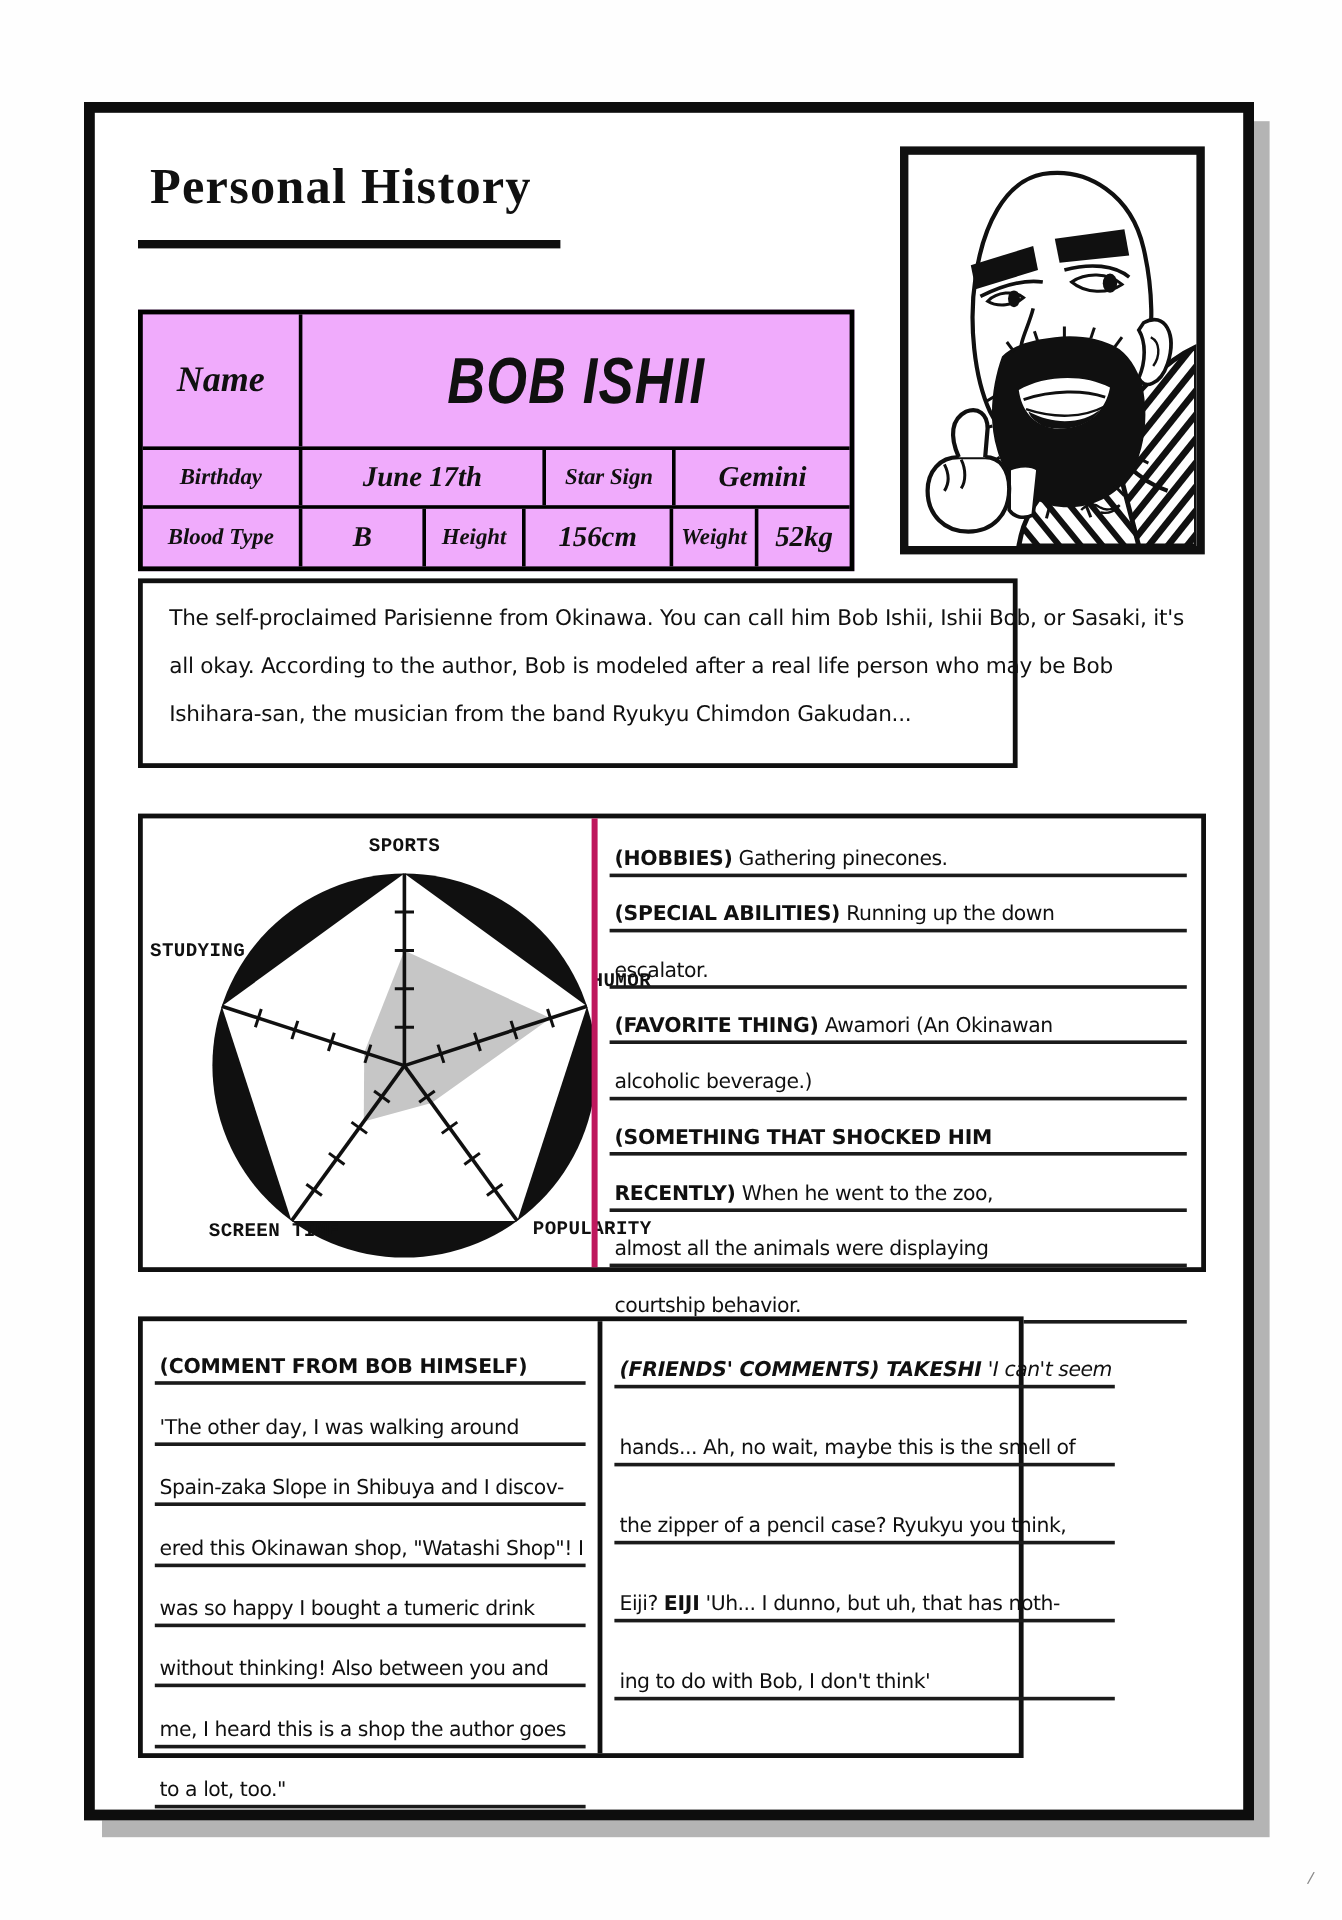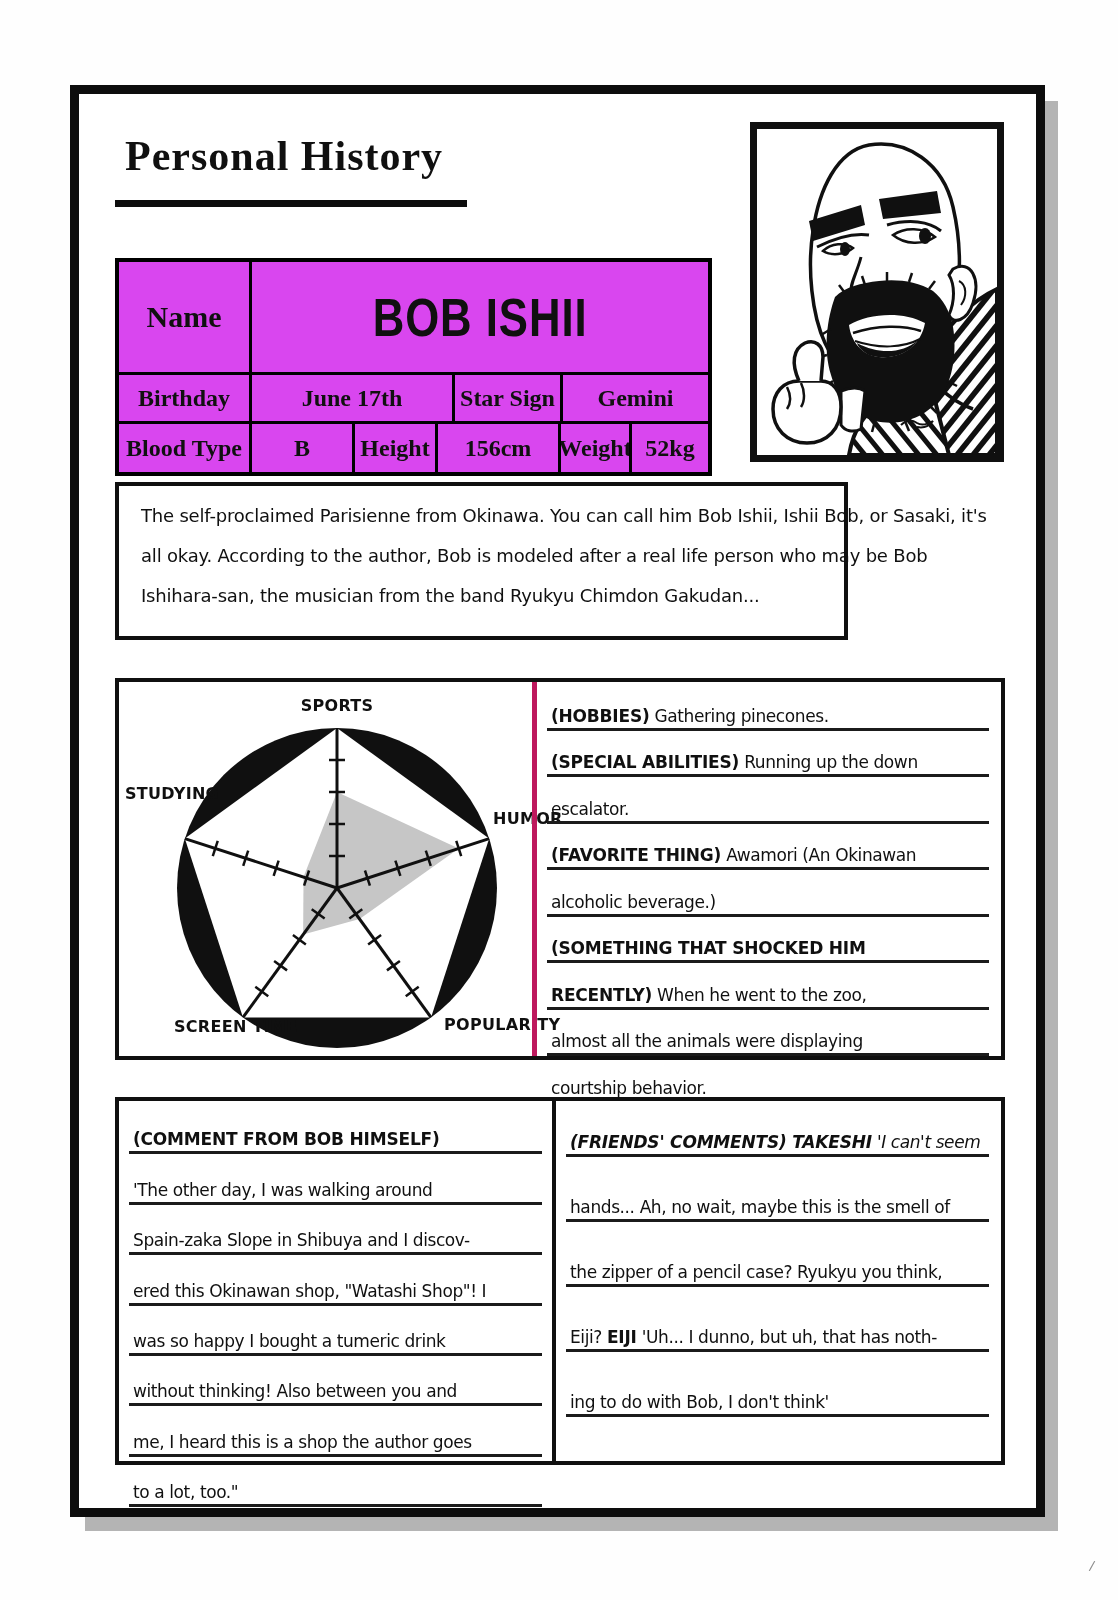--- a/index.html
+++ b/index.html
@@ -10,55 +10,55 @@
          background:#ffffff;border:9px solid #0d0d0d;box-shadow:14px 15px 0 -1px #b4b4b4;}
   .abs{position:absolute;box-sizing:border-box;}
   
   #title{left:46px;top:38px;font-family:"Liberation Serif",serif;font-weight:bold;
          font-size:42px;letter-spacing:1px;white-space:nowrap;}
   #title-rule{left:36px;top:106px;width:352px;height:7px;background:#0d0d0d;}
   
   #portrait-box{left:671px;top:28px;width:254px;height:340px;border:7px solid #101010;background:#fff;}
   #portrait-box svg{display:block;width:100%;height:100%;}
   
-  #ptable{left:36px;top:164px;width:597px;border:4px solid #000;background:#d946ef;}
+  #ptable{left:36px;top:164px;width:597px;border:4px solid #000;background:#f0abfc;font-style:italic;}
   .prow{display:flex;border-top:3px solid #000;}
   .prow:first-child{border-top:none;}
   .pcell{border-left:3px solid #000;display:flex;align-items:center;justify-content:center;
          font-family:"Liberation Serif",serif;font-weight:bold;overflow:hidden;}
   .pcell:first-child{border-left:none;}
   .r1{height:110px;} .r2{height:46px;} .r3{height:48px;}
-  .lab{font-size:24px;}
+  .lab{font-size:19px;}
   .val{font-size:24px;}
   .namelab{font-size:30px;}
   .bigname{font-family:"Liberation Sans",sans-serif;font-weight:bold;font-size:46px;
            display:inline-block;transform:scale(0.95,1.18);letter-spacing:1px;}
   
   #desc-box{left:36px;top:388px;width:733px;height:158px;border:4px solid #101010;background:#fff;}
   #desc-text{position:absolute;left:22px;top:10px;width:846px;font-size:18px;line-height:40px;
              letter-spacing:-0.2px;}
   
   #mid-box{left:36px;top:584px;width:890px;height:382px;border:4px solid #101010;background:#fff;display:flex;}
-  #radar-col{position:relative;width:413px;height:100%;}
+  #radar-col{position:relative;width:374px;height:100%;font-family:Liberation Mono, monospace;}
   #radar-svg{position:absolute;left:0;top:0;}
   .rlabel{position:absolute;font-weight:bold;font-size:16px;letter-spacing:0.3px;white-space:nowrap;}
   #lbl-sports{left:218px;top:14px;transform:translateX(-50%);}
   #lbl-humor{left:374px;top:127px;}
   #lbl-popularity{left:325px;top:333px;}
   #lbl-screentime{left:21px;top:335px;margin-left:34px;}
   #lbl-studying{left:6px;top:102px;}
   #traits-col{position:relative;flex:1;border-left:5px solid #be185d;padding:2px 12px 0 10px;}
   
   .line{display:flex;align-items:flex-end;border-bottom:3px solid #1b1b1b;
         padding:0 2px 2px 4px;white-space:pre;overflow:hidden;
         font-size:17px;letter-spacing:-0.4px;}
   .line .b{font-weight:bold;letter-spacing:-0.2px;}
   #traits-col .line{height:41.5px;}
   
-  #bottom-box{left:36px;top:1003px;width:890px;height:368px;border:4px solid #101010;background:#fff;display:flex;}
+  #bottom-box{left:36px;top:1003px;width:738px;height:368px;border:4px solid #101010;background:#fff;display:flex;}
   #bob-col{position:relative;width:433px;height:100%;padding:3px 10px 0 10px;box-sizing:border-box;}
   #friends-col{position:relative;flex:1;border-left:4px solid #101010;padding:3px 12px 0 10px;}
   #bob-col .line{height:45.4px;}
   #friends-col .line{height:60px;}
   #friends-col .line:first-child{height:48px;font-style:italic;}
   
   #corner-mark{position:absolute;left:1090px;top:1558px;color:#8a8a8a;font-size:13px;transform:rotate(12deg);}
 </style>
 </head>
 <body>

